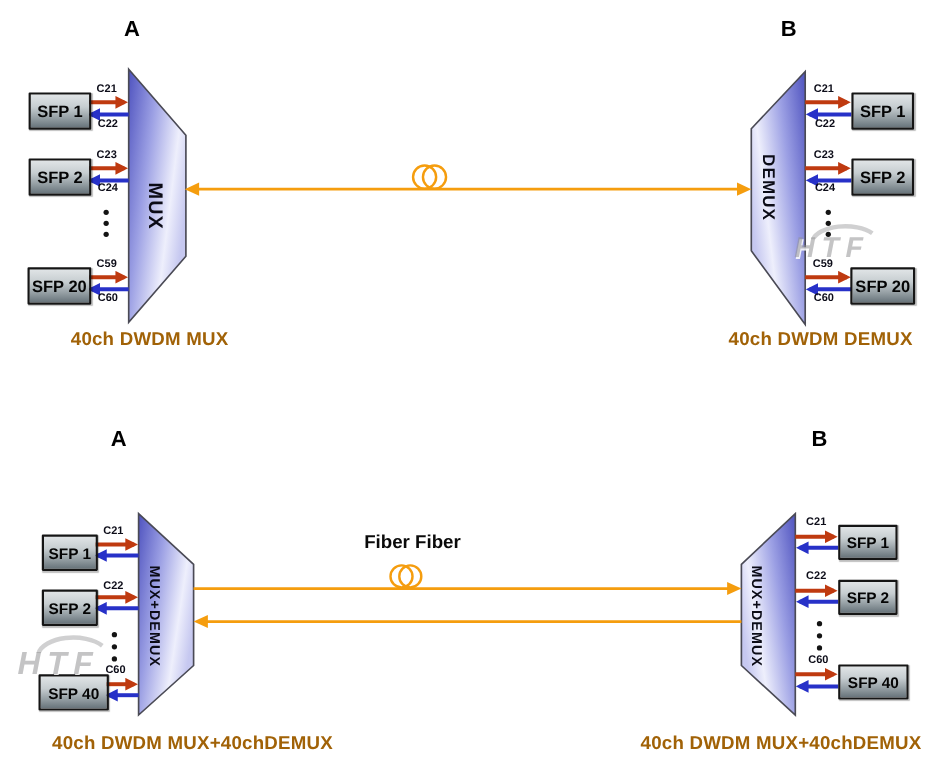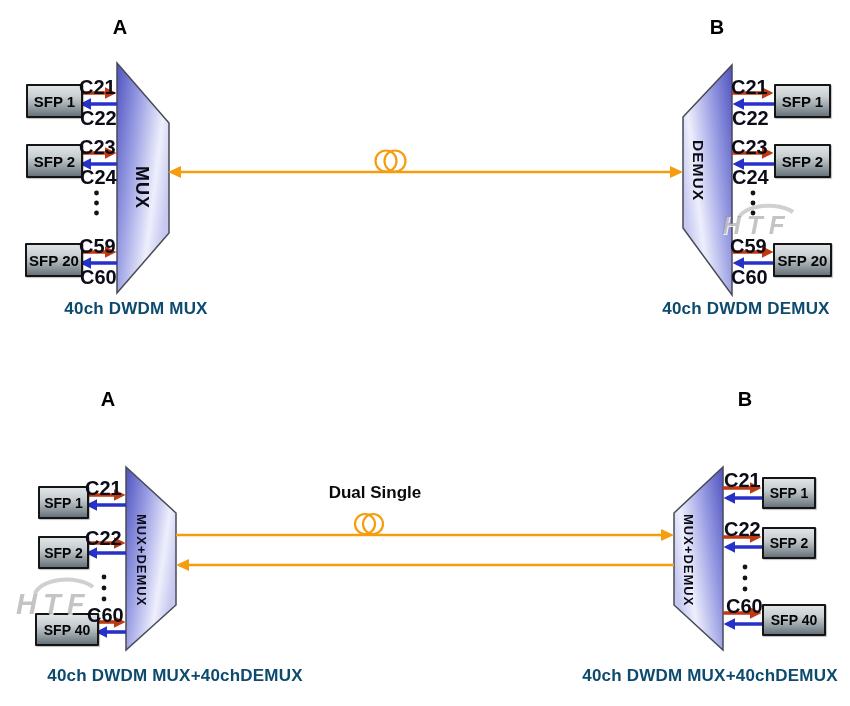--- a/index.html
+++ b/index.html
@@ -6,22 +6,22 @@
   #scene{position:relative;width:850px;height:706px;background:#ffffff;overflow:hidden;
          font-family:"Liberation Sans","DejaVu Sans",sans-serif;}
   .abs{position:absolute;}
   .endpoint{font-size:20px;font-weight:bold;color:#000;text-align:center;}
   .sfp{position:absolute;border:2px solid #151515;border-radius:1px;
        background:linear-gradient(180deg,#e0e4e6 0%,#c6cdd0 38%,#939da2 72%,#67737a 100%);
        display:flex;align-items:center;justify-content:center;
        font-weight:bold;color:#050505;box-shadow:1px 1px 1px rgba(0,0,0,.25);}
   .sfp.big{font-size:15px;}
   .sfp.sml{font-size:14px;}
-  .ch{position:absolute;font-size:20px;font-weight:bold;color:#0c0c18;text-align:left;width:36px;}
-  .cap{position:absolute;font-size:17px;font-weight:bold;color:#0c4a6e;text-align:center;letter-spacing:.2px;}
+  .ch{position:absolute;font-size:10px;font-weight:bold;color:#0c0c18;text-align:center;width:36px;}
+  .cap{position:absolute;font-size:17px;font-weight:bold;color:#a16207;text-align:center;letter-spacing:.2px;}
   .fiberlbl{position:absolute;font-size:17px;font-weight:bold;color:#0a0a0a;text-align:center;}
   .vtext{position:absolute;writing-mode:vertical-rl;display:flex;align-items:center;justify-content:center;
          font-weight:bold;color:#0b0b16;letter-spacing:1px;}
   .wm{position:absolute;font-style:italic;font-weight:bold;color:rgba(148,148,150,0.55);
       text-shadow:1px 1px 0 rgba(255,255,255,0.85);letter-spacing:6px;}
   svg{position:absolute;left:0;top:0;}
 </style>
 </head>
 <body>
 
@@ -183,21 +183,21 @@
 
   <div class="sfp sml" style="left:762px;top:477px;width:50px;height:28px;">SFP 1</div>
   <div class="ch" style="left:724px;top:469px;">C21</div>
 
   <div class="sfp sml" style="left:762px;top:527px;width:50px;height:28px;">SFP 2</div>
   <div class="ch" style="left:724px;top:518px;">C22</div>
 
   <div class="sfp sml" style="left:762px;top:604px;width:60px;height:28px;">SFP 40</div>
   <div class="ch" style="left:726px;top:595px;">C60</div>
 
-  <div class="fiberlbl" style="left:290px;top:483px;width:170px;">Dual Single</div>
+  <div class="fiberlbl" style="left:290px;top:483px;width:170px;">Fiber Fiber</div>
 
   <div class="cap" style="left:25px;top:666px;width:300px;">40ch DWDM MUX+40chDEMUX</div>
   <div class="cap" style="left:560px;top:666px;width:300px;">40ch DWDM MUX+40chDEMUX</div>
 
   <div class="wm" style="left:722px;top:210px;font-size:26px;">HTF</div>
   <div class="wm" style="left:16px;top:588px;font-size:29px;">HTF</div>
 
 </div>
 
 </body></html>

